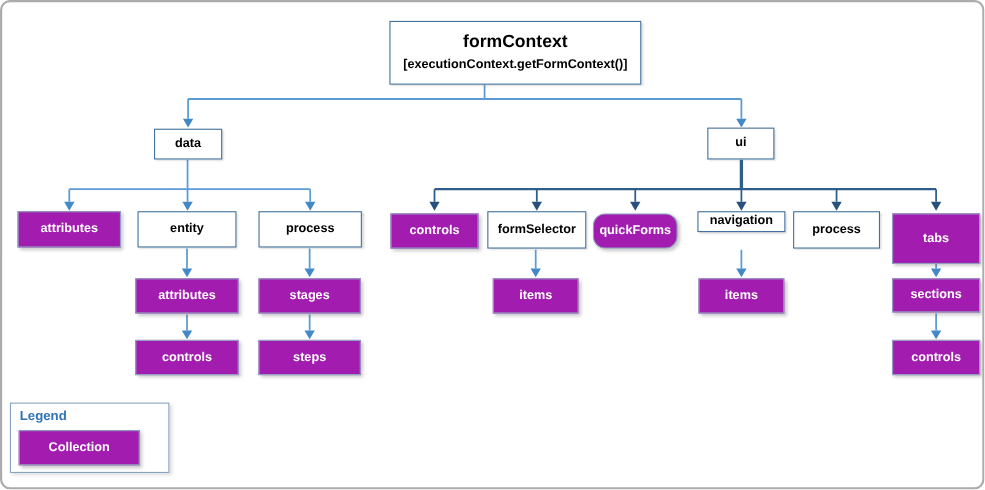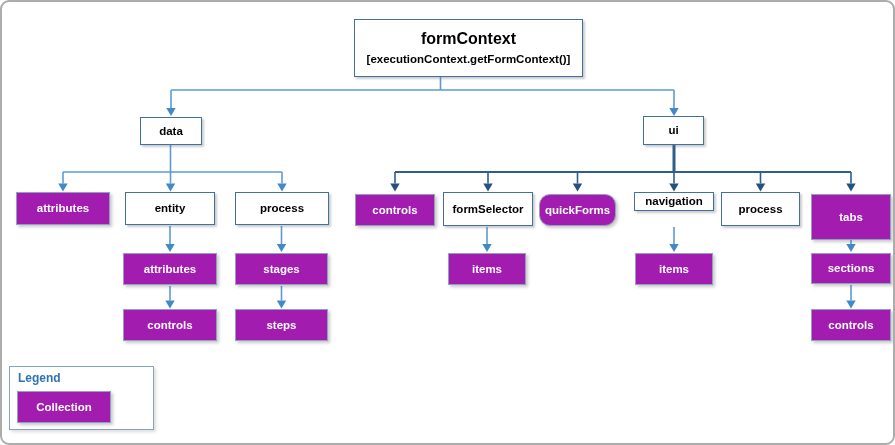--- a/index.html
+++ b/index.html
@@ -28,21 +28,21 @@
   .root{flex-direction:column;gap:6px;margin-left:28px;}
   .root-title{font-size:16px;font-weight:bold;}
   .root-subtitle{font-size:11.5px;font-weight:bold;}
   .legend{
     position:absolute;left:7px;top:364px;width:145px;height:64px;z-index:2;box-sizing:border-box;
     background:#fff;border:1px solid #87A3C2;box-shadow:2px 2px 3px rgba(140,140,140,.3);padding-left:24px;
   }
   .legend-title{
     position:absolute;left:8px;top:4px;font-size:12px;font-weight:bold;color:#2E74B5;
   }
-  .legend-sample{left:7px;top:24px;width:94px;height:32px;}
+  .legend-sample{left:7px;top:24px;width:110px;height:32px;}
 </style>
 </head>
 <body>
 
 <div class="canvas">
 
   <svg class="wires" viewBox="0 0 895 445" xmlns="http://www.w3.org/2000/svg">
 
     <g>
       <path class="cl" d="M438.5 75 V88 M169 88 H672"></path>

